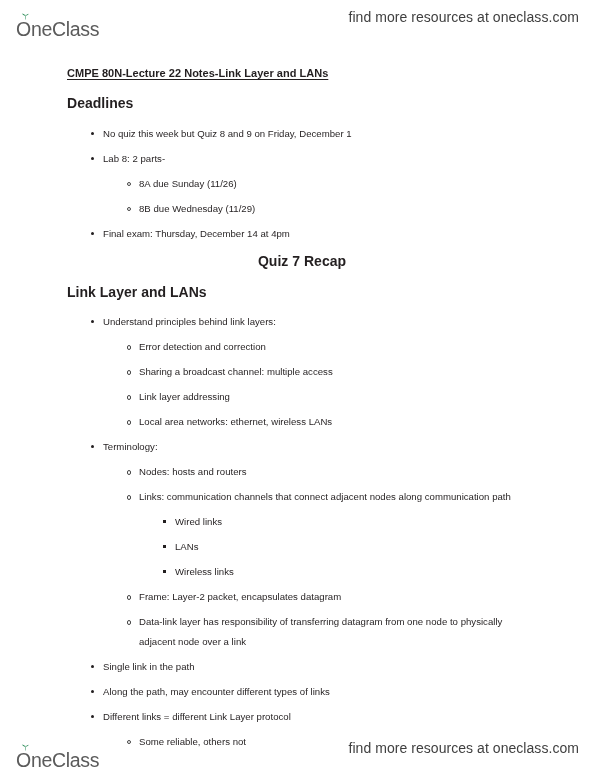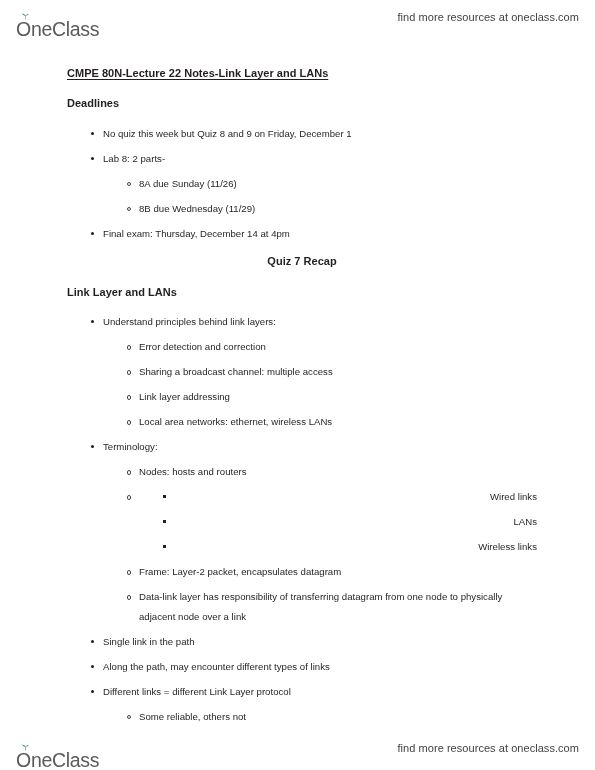--- a/index.html
+++ b/index.html
@@ -60,21 +60,21 @@
     pointer-events: none;
   }
   .logo .rest {
     display: inline-block;
     margin-top: 25px;
   }
 
   .tagline {
     position: absolute;
     right: 16px;
-    font-size: 11px;
+    font-size: 14px;
     color: #3f3f3f;
     letter-spacing: 0.05px;
     white-space: nowrap;
   }
 
   
   .doc {
     position: absolute;
     left: 67px;
     top: 63px;
@@ -88,21 +88,21 @@
     font-size: 11px;
     text-decoration: underline;
     text-underline-offset: 2px;
     display: inline-block;
     margin: 0 0 8.5px 0;
     letter-spacing: 0.02px;
   }
 
   .section-head {
     font-weight: bold;
-    font-size: 11px;
+    font-size: 14px;
     margin: 0 0 9px 0;
     letter-spacing: 0.02px;
   }
 
   .section-head.spaced-top { margin-top: 8px; text-align: center; }
 
   
   ul.lvl1, ul.lvl2, ul.lvl3 {
     list-style: none;
     margin: 0;
@@ -161,21 +161,21 @@
     width: 3.4px;
     height: 3.4px;
     background: #231f20;
   }
 
   li.item .text { display: inline; }
 
   
   li.item > ul { margin-top: 5.5px; }
   ul.lvl2.nested { margin-left: 23px; }
-  ul.lvl3.nested { margin-left: 23px; text-align: right; }
+  ul.lvl3.nested { margin-left: 23px; }
 </style>
 </head>
 <body>
 
 <div class="page">
 
   <div class="brand-bar header">
     <div class="logo">
       <span class="o-wrap">
         <svg class="sprout" viewBox="0 0 18 14">
@@ -254,20 +254,21 @@
       <li class="item d1">
         <span class="bullet"></span>
         <span class="text">Terminology:</span>
         <ul class="lvl2 nested">
           <li class="item d2">
             <span class="bullet"></span>
             <span class="text">Nodes: hosts and routers</span>
           </li>
           <li class="item d2">
             <span class="bullet"></span>
+            <span class="text">Links: communication channels that connect adjacent nodes along communication path</span>
             <ul class="lvl3 nested">
               <li class="item d3">
                 <span class="bullet"></span>
                 <span class="text">Wired links</span>
               </li>
               <li class="item d3">
                 <span class="bullet"></span>
                 <span class="text">LANs</span>
               </li>
               <li class="item d3">

